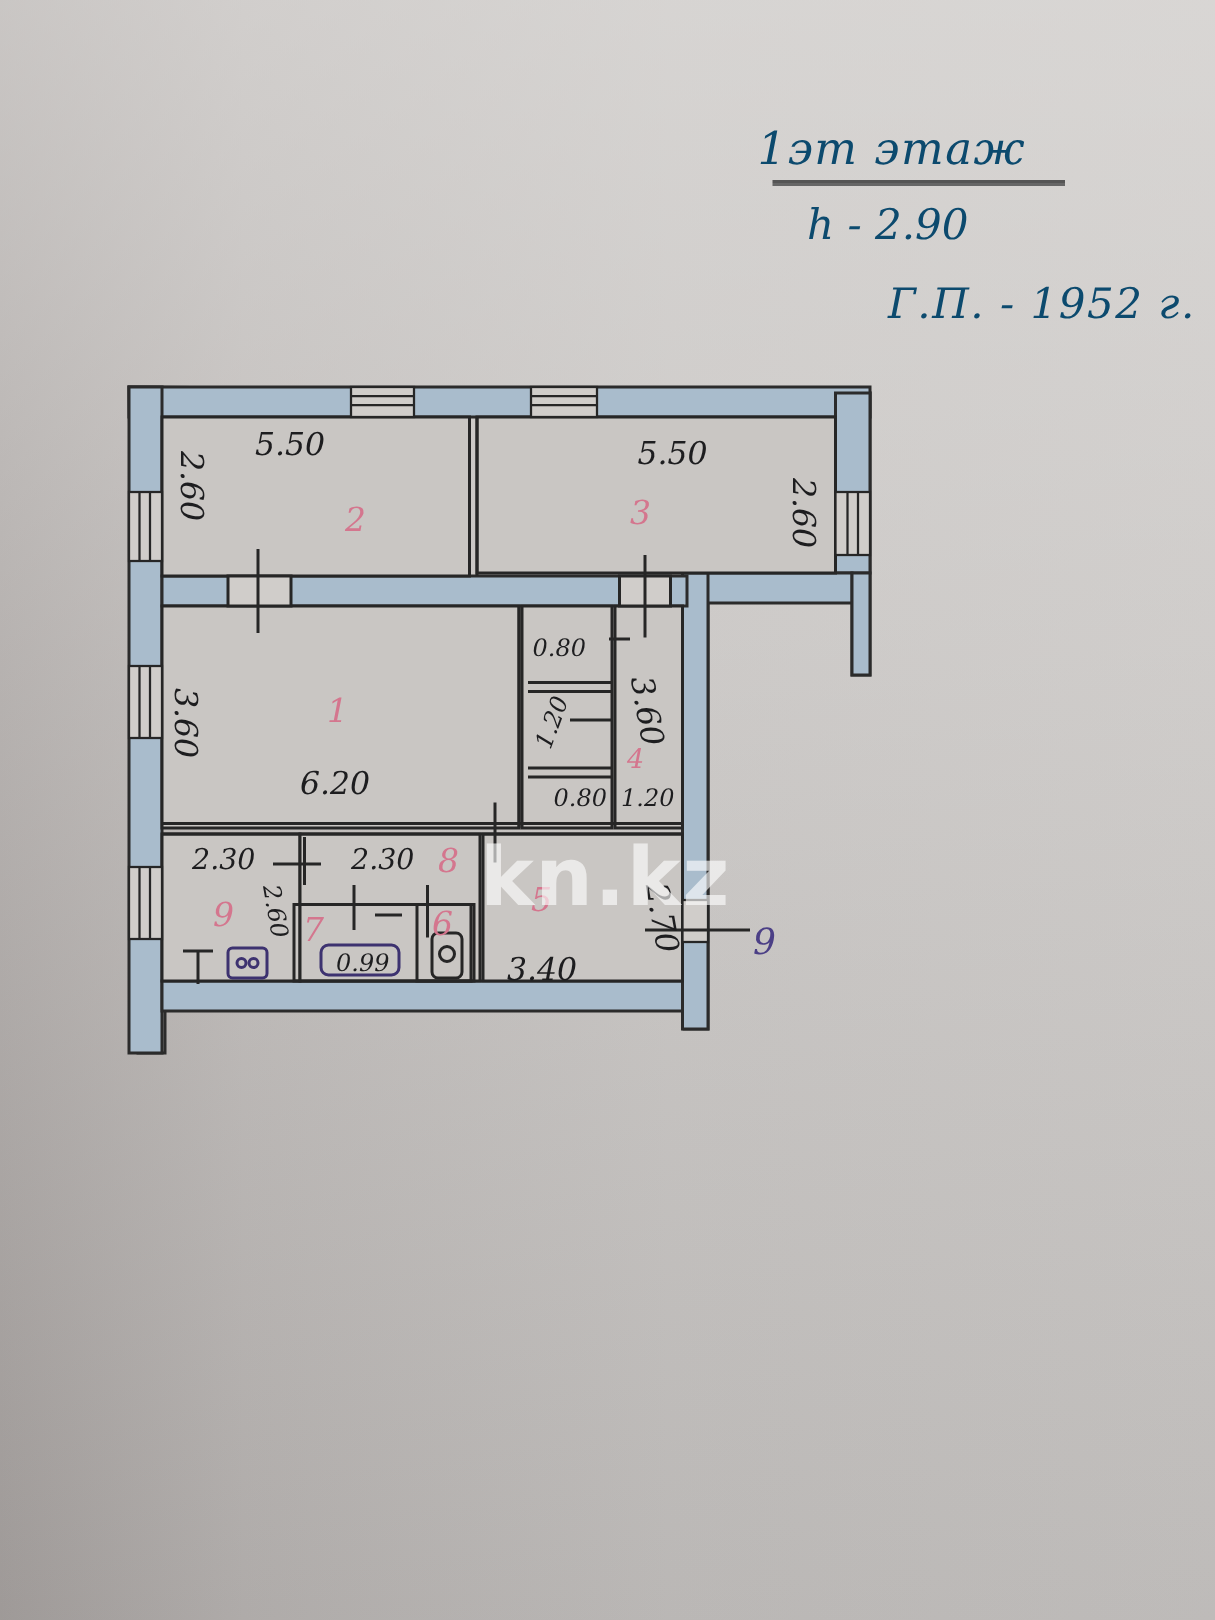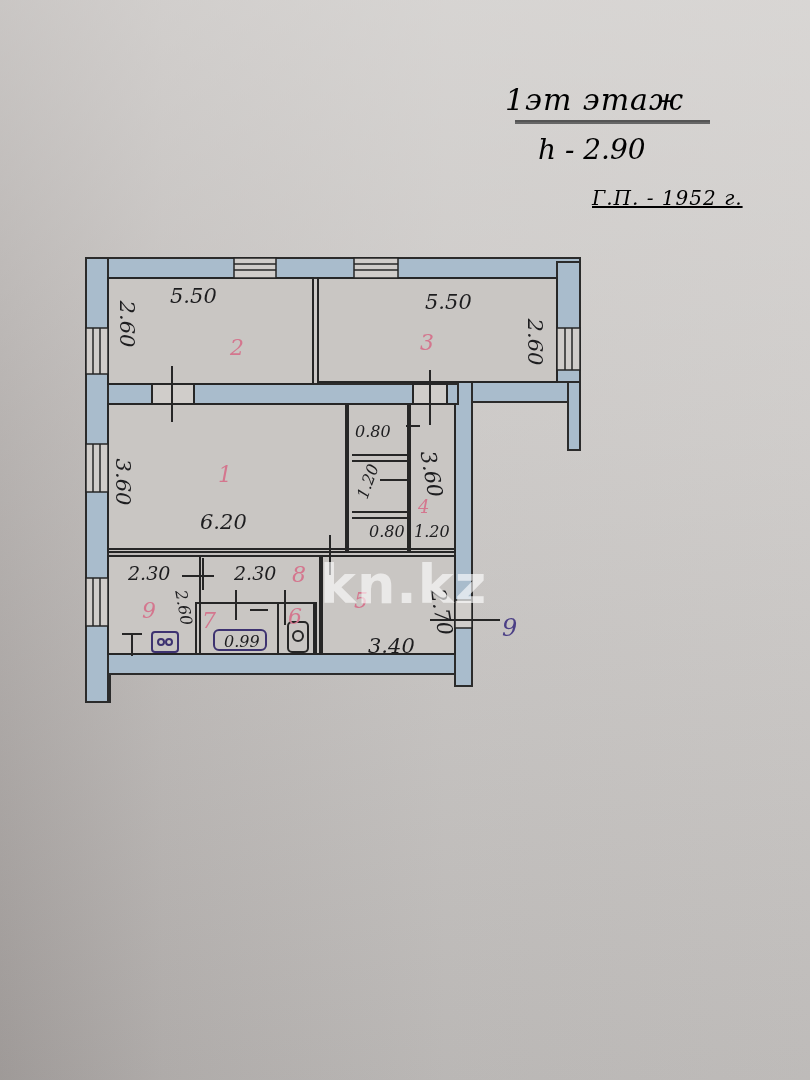--- a/index.html
+++ b/index.html
@@ -7,29 +7,29 @@
     width:810px; height:1080px; position:relative; overflow:hidden;
     background: linear-gradient(90deg, #a7a2a0 0%, #b8b4b2 20%, #c4c1bf 55%, #c8c5c3 100%);
     font-family: "DejaVu Serif", serif;
   }
   .paper-shade {
     position:absolute; left:0; top:0; width:810px; height:1080px;
     background: linear-gradient(180deg, rgba(230,228,226,0.55) 0%, rgba(230,228,226,0.25) 40%, rgba(0,0,0,0.05) 100%);
     pointer-events:none;
   }
   .hand {
-    position:absolute; color:#000000; font-style:italic;
+    position:absolute; color:#0c4a6e; font-style:italic;
     font-family: "DejaVu Serif", serif;
     white-space:nowrap;
   }
   .header-floor { left:505px; top:82px; font-size:30px; letter-spacing:1px; }
   .header-underline { position:absolute; left:515px; top:120px; width:195px; height:0;
     border-top:2px solid #555; border-bottom:2px solid #666; }
   .header-height { left:538px; top:133px; font-size:28px; }
-  .header-year { left:592px; top:186px; font-size:20px; letter-spacing:1px;text-decoration:underline; }
+  .header-year { left:592px; top:186px; font-size:28px; letter-spacing:1px; }
 
   svg.plan { position:absolute; left:0; top:0; }
 
   .dim { position:absolute; color:#1d1d1f; font-style:italic; font-family:"DejaVu Serif", serif; font-size:21px; white-space:nowrap; }
   .dim.small { font-size:16px; }
   .dim.v { transform-origin:center center; }
   .room-no { position:absolute; color:#d4768e; font-style:italic; font-family:"DejaVu Serif", serif; font-size:22px; }
   .purple { position:absolute; color:#4b3f86; font-style:italic; font-family:"DejaVu Serif", serif; font-size:24px; }
 
   .watermark {
@@ -161,18 +161,18 @@
 <div class="dim small v" style="left:166px;top:598px;transform:rotate(80deg);">2.60</div>
 <div class="room-no" style="left:142px;top:598px;">9</div>
 
 <div class="dim" style="left:234px;top:562px;font-size:19px;">2.30</div>
 <div class="room-no" style="left:292px;top:562px;">8</div>
 <div class="room-no" style="left:202px;top:608px;">7</div>
 <div class="dim small" style="left:224px;top:632px;">0.99</div>
 <div class="room-no" style="left:288px;top:604px;">6</div>
 
 <div class="room-no" style="left:354px;top:588px;">5</div>
-<div class="dim" style="left:368px;top:634px;">3.40</div>
+<div class="dim" style="left:338px;top:634px;">3.40</div>
 <div class="dim v" style="left:418px;top:600px;transform:rotate(80deg);">2.70</div>
 
 <div class="purple" style="left:502px;top:614px;">9</div>
 
 <div class="watermark">kn.kz</div>
 
 </body></html>

